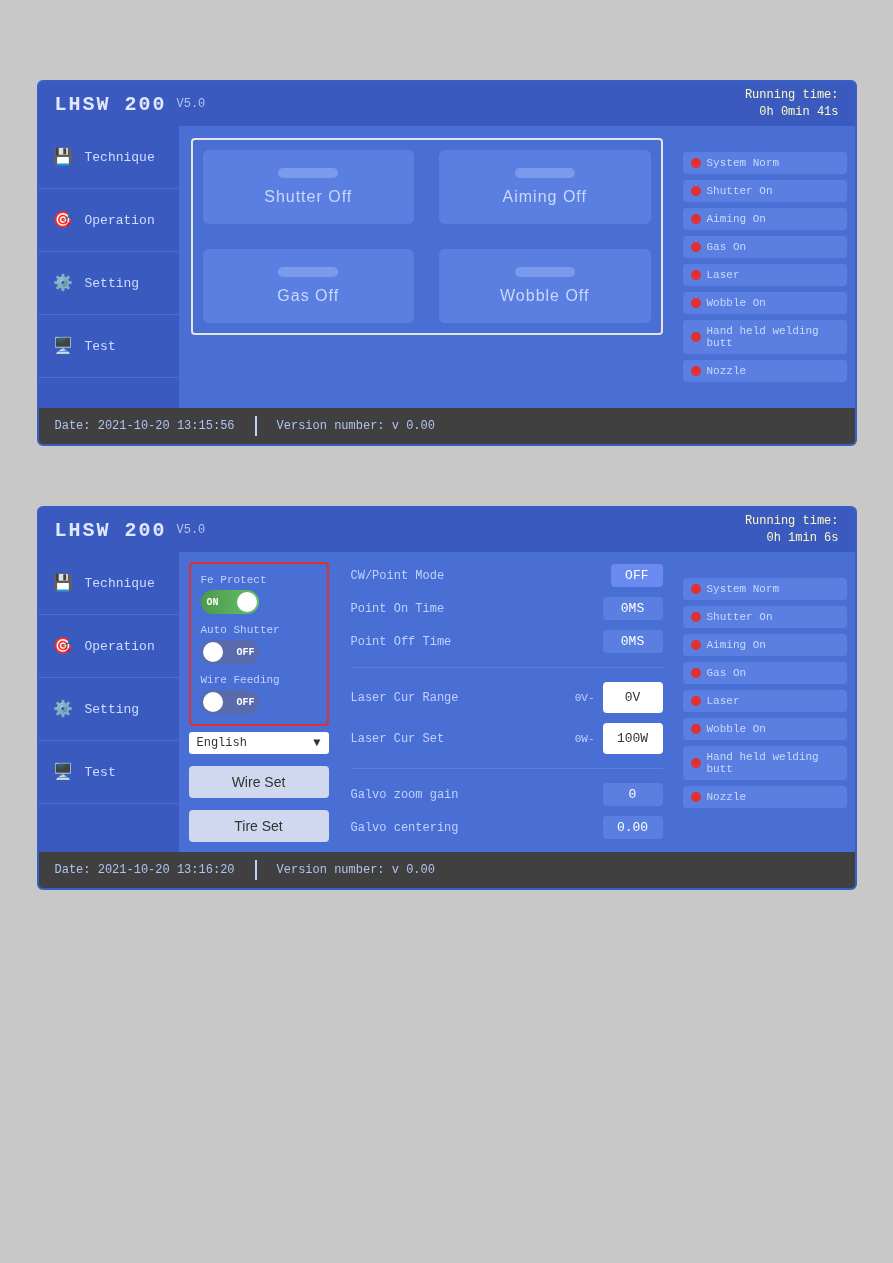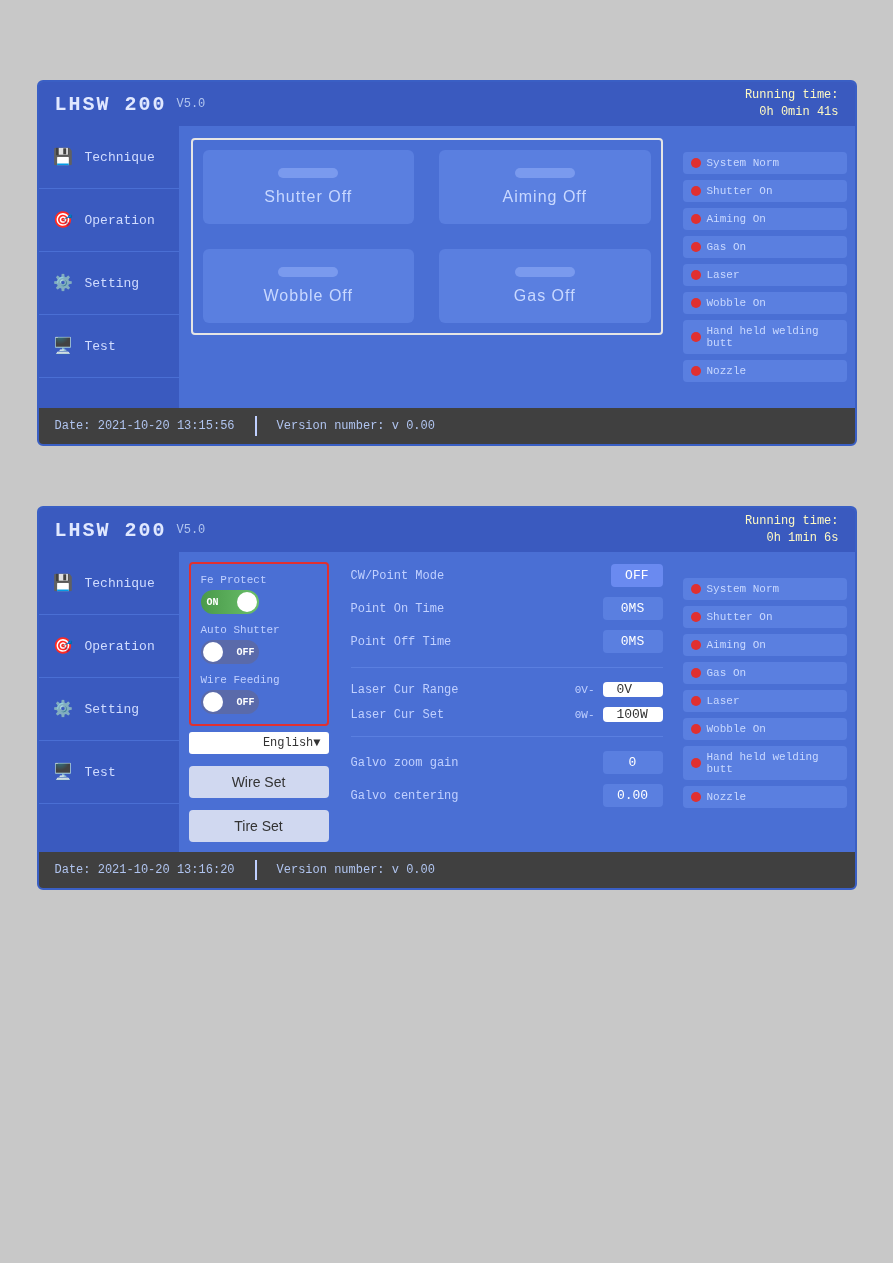--- a/index.html
+++ b/index.html
@@ -240,21 +240,21 @@
 
     
     .dropdown {
       background: white;
       border-radius: 3px;
       padding: 4px 8px;
       font-size: 12px;
       color: #333;
       display: flex;
       align-items: center;
-      justify-content: flex-end;
+      justify-content: space-between;
       cursor: pointer;
       width: 100%;
     }
 
     
     .wire-set-btn {
       background: #d0d8f0;
       border: none;
       border-radius: 4px;
       padding: 8px 20px;
@@ -286,25 +286,25 @@
       color: #ffffff;
       padding: 4px 14px;
       border-radius: 4px;
       font-size: 13px;
       min-width: 60px;
       text-align: center;
     }
     .param-value-white {
       background: white;
       color: #333;
-      padding: 0 14px;
+      padding: 8px 14px;
       border-radius: 4px;
       font-size: 13px;
       min-width: 60px;
-      text-align: left;
+      text-align: center;
     }
 
     .cw-toggle-off {
       background: #6a8af0;
       color: white;
       padding: 4px 14px;
       border-radius: 4px;
       font-size: 13px;
     }
 
@@ -354,25 +354,25 @@
         <button class="btn-card">
           <div class="btn-card-handle"></div>
           <span class="btn-card-label">Shutter Off</span>
         </button>
         <button class="btn-card">
           <div class="btn-card-handle"></div>
           <span class="btn-card-label">Aiming Off</span>
         </button>
         <button class="btn-card">
           <div class="btn-card-handle"></div>
-          <span class="btn-card-label">Wobble Off</span>
+          <span class="btn-card-label">Gas  Off</span>
         </button>
         <button class="btn-card">
           <div class="btn-card-handle"></div>
-          <span class="btn-card-label">Gas  Off</span>
+          <span class="btn-card-label">Wobble Off</span>
         </button>
       </div>
     </div>
 
     <div class="status-panel">
       <div class="status-item">
         <div class="status-dot"></div>
         <span>System Norm</span>
       </div>
       <div class="status-item">

